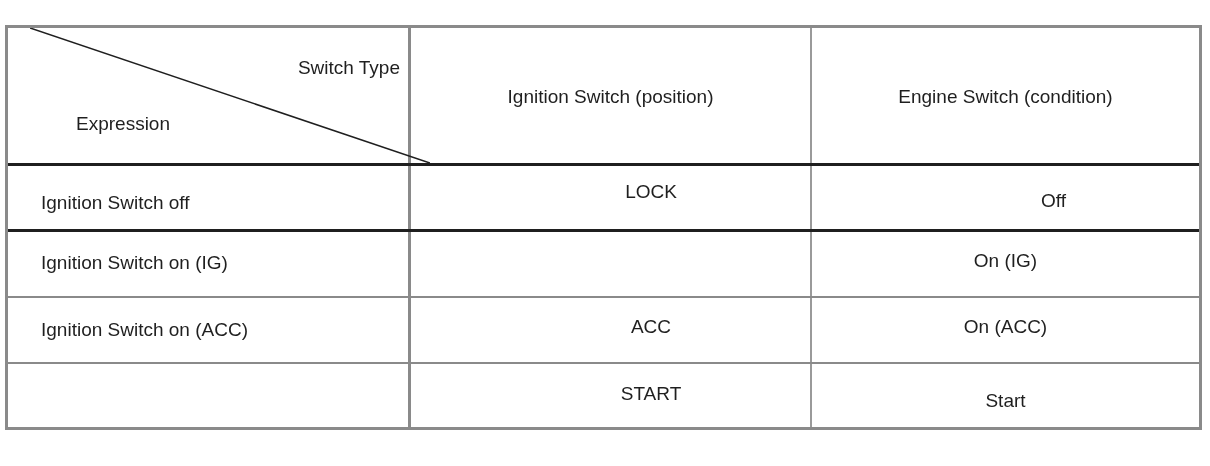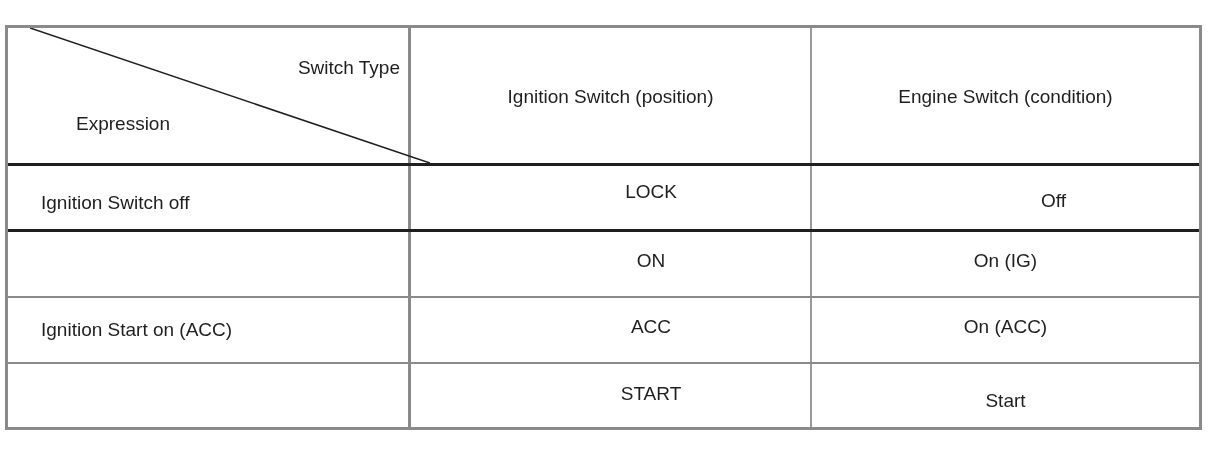--- a/index.html
+++ b/index.html
@@ -179,24 +179,24 @@
         <span>Ignition Switch (position)</span>
       </div>
       <div class="hdr-cell c2">
         <span>Engine Switch (condition)</span>
       </div>
 
       <div class="cell col-expr row0">Ignition Switch off</div>
       <div class="cell col-ign row0">LOCK</div>
       <div class="cell col-eng row0">Off</div>
 
-      <div class="cell col-ign row1">ON</div>
+      <div class="cell col-expr row1">Ignition Switch on (IG)</div>
       <div class="cell col-eng row1">On (IG)</div>
 
-      <div class="cell col-expr row2">Ignition Start on (ACC)</div>
+      <div class="cell col-expr row2">Ignition Switch on (ACC)</div>
       <div class="cell col-ign row2">ACC</div>
       <div class="cell col-eng row2">On (ACC)</div>
 
       <div class="cell col-ign row3">START</div>
       <div class="cell col-eng row3">Start</div>
 
     </div>
   </div>
 
 </div>

